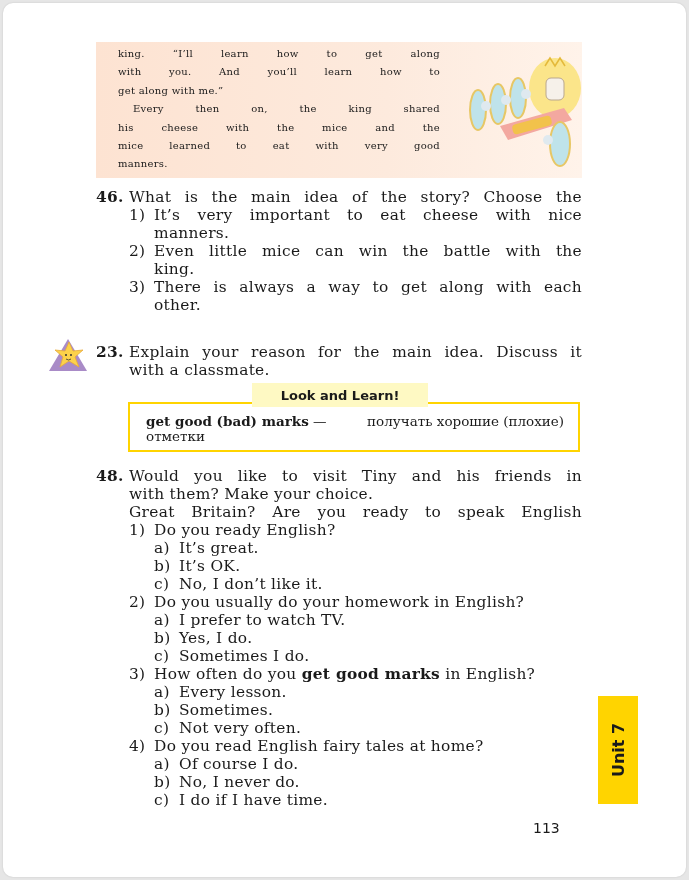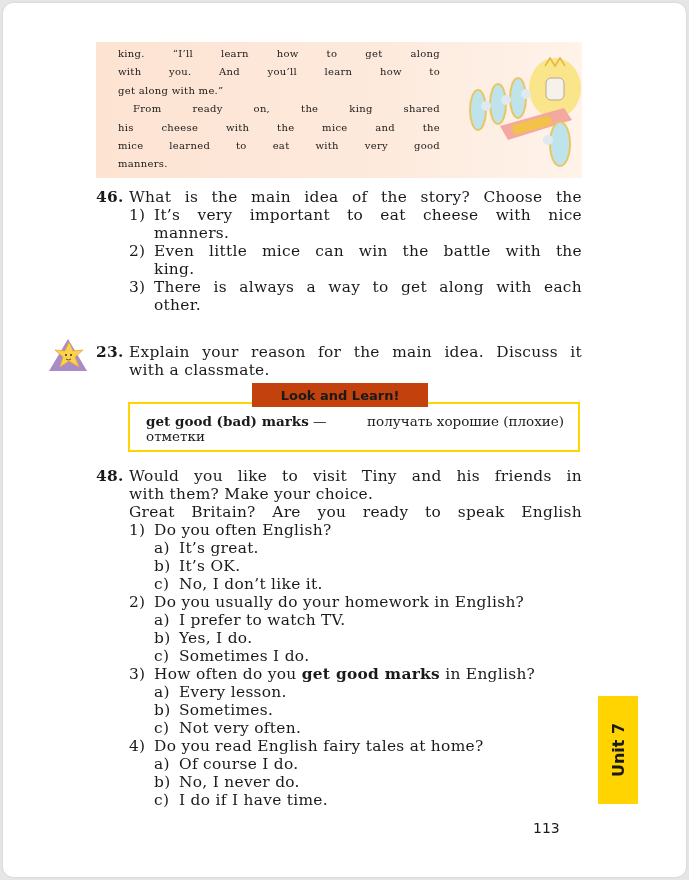--- a/index.html
+++ b/index.html
@@ -16,39 +16,39 @@
   .ex .body { margin-left:33px; }
   .ex .line { text-align:justify; text-align-last:justify; white-space:nowrap; }
   .ex .line.l { text-align-last:left; }
   .item { position:relative; margin-left:0; }
   .item .mk { position:absolute; left:0; }
   .item .tx { margin-left:25px; }
   .sub { position:relative; margin-left:25px; }
   .sub .mk { position:absolute; left:0; }
   .sub .tx { margin-left:25px; }
   .star-icon { position:absolute; left:48px; top:338px; width:40px; height:34px; }
-  .ll-tab { position:absolute; left:252px; top:383px; width:176px; height:24px; background:#c2410c; font-family:"DejaVu Sans", sans-serif; font-weight:bold; font-size:13px; display:flex; align-items:center; justify-content:center; color:#1a1a1a; }
+  .ll-tab { position:absolute; left:252px; top:383px; width:176px; height:24px; background:#fef9c3; font-family:"DejaVu Sans", sans-serif; font-weight:bold; font-size:13px; display:flex; align-items:center; justify-content:center; color:#1a1a1a; }
   .ll-box { position:absolute; left:128px; top:402px; width:452px; height:50px; border:2px solid #ffd400; box-sizing:border-box; padding:10px 14px 16px 16px; font-size:13.5px; line-height:15px; }
   .ll-box .b { font-weight:bold; }
   .unit-tab { position:absolute; left:598px; top:696px; width:40px; height:108px; background:#ffd400; }
   .unit-tab span { position:absolute; left:50%; top:50%; transform:translate(-50%,-50%) rotate(-90deg); font-family:"DejaVu Sans", sans-serif; font-weight:bold; font-size:16px; white-space:nowrap; color:#1a1a1a; }
   .page-num { position:absolute; left:533px; top:820px; font-family:"DejaVu Sans", sans-serif; font-size:14px; color:#1a1a1a; }
   b.inl { font-weight:bold; }
 </style>
 </head>
 <body>
 
 <div class="page"></div>
 
 <div class="story"></div>
 <div class="story-text">
   <p>king. “I’ll learn how to get along</p>
   <p>with you. And you’ll learn how to</p>
   <p class="last">get along with me.”</p>
-  <p class="indent">From ready on, the king shared</p>
+  <p class="indent">Every then on, the king shared</p>
   <p>his cheese with the mice and the</p>
   <p>mice learned to eat with very good</p>
   <p class="last">manners.</p>
 </div>
 <svg class="illus" viewBox="0 0 122 122">
   <ellipse cx="95" cy="40" rx="26" ry="30" fill="#fbe58a"></ellipse>
   <path d="M85 18 l5 -8 l5 8 l5 -8 l5 8" stroke="#e4b93a" fill="none" stroke-width="1.5"></path>
   <rect x="86" y="30" width="18" height="22" rx="5" fill="#f6f1ea" stroke="#b9a78f"></rect>
   <ellipse cx="18" cy="62" rx="8" ry="20" fill="#bfe3ea" stroke="#e7c765" stroke-width="2"></ellipse>
   <ellipse cx="38" cy="56" rx="8" ry="20" fill="#bfe3ea" stroke="#e7c765" stroke-width="2"></ellipse>
@@ -116,21 +116,21 @@
 
 <div class="ex" style="top:467px;">
   <span class="num">48.</span>
   <div class="body">
     <div class="line">Would you like to visit Tiny and his friends in</div>
     <div class="line l">with them? Make your choice.</div>
     <div class="line">Great Britain? Are you ready to speak English</div>
 
     <div class="item">
       <span class="mk">1)</span>
-      <div class="tx">Do you often English?</div>
+      <div class="tx">Do you ready English?</div>
     </div>
     <div class="sub">
         <span class="mk">a)</span>
         <div class="tx">It’s great.</div>
       </div>
     <div class="sub">
         <span class="mk">b)</span>
         <div class="tx">It’s OK.</div>
       </div>
     <div class="sub">

